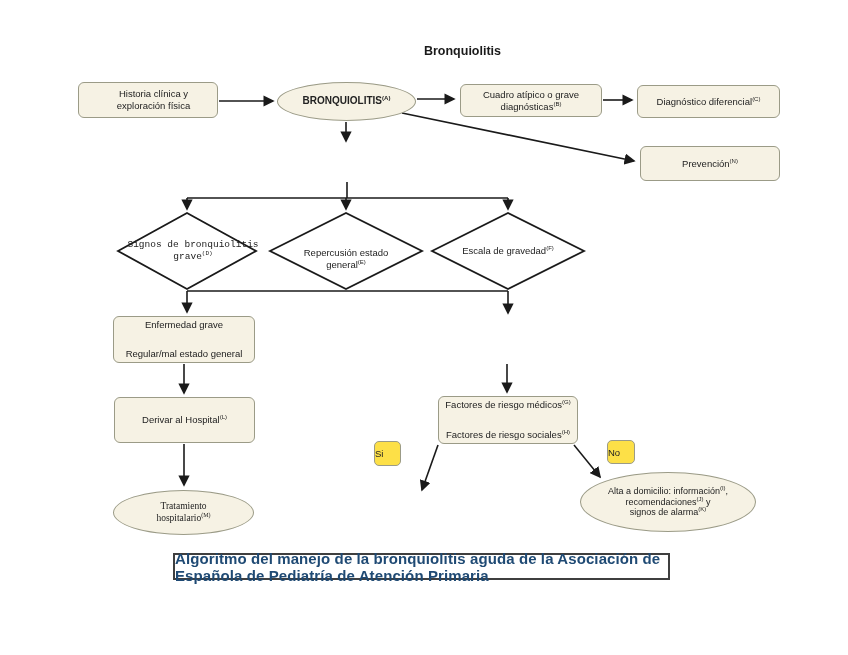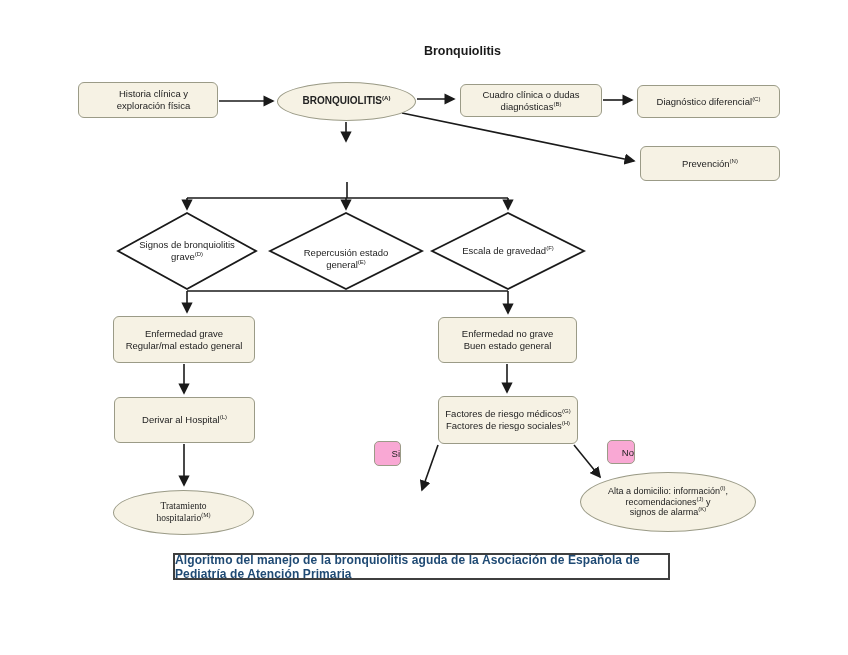--- a/index.html
+++ b/index.html
@@ -9,43 +9,43 @@
 
   .node{
     position:absolute; box-sizing:border-box;
     background:#f6f2e4; border:1.5px solid #9b9b87;
     display:flex; flex-direction:column; align-items:center; justify-content:center;
     text-align:center; color:#222222; font-size:9.5px; line-height:1.25;
     padding:2px 4px;
   }
   .box{border-radius:6px;}
   .ellipse{border-radius:50%;}
-  .spread{justify-content:center;}
+  .spread{justify-content:space-between;}
   .dlabel{
     position:absolute; box-sizing:border-box; background:transparent; border:none;
     display:flex; flex-direction:column; align-items:center; justify-content:center;
     text-align:center; color:#222222; font-size:9.5px; line-height:1.25;
   }
   .minibox{
     position:absolute; box-sizing:border-box;
-    background:#f9a8d4; border:1.5px solid #9b9b87; border-radius:5px;
-    display:flex; align-items:center; justify-content:flex-end;
+    background:#fde047; border:1.5px solid #9b9b87; border-radius:5px;
+    display:flex; align-items:center; justify-content:flex-start;
     font-size:9.5px; color:#222222;
   }
   sup{font-size:6px; line-height:0; vertical-align:super;}
   .bold{font-weight:bold;}
   #title{
     position:absolute; left:380px; top:44px; width:165px; text-align:center;
     font-weight:bold; font-size:12.5px; color:#1a1a1a;
   }
   #caption{
     position:absolute; left:173px; top:553px; width:497px; height:27px; box-sizing:border-box;
     border:2px solid #3f3f3f; background:#ffffff;
     display:flex; align-items:center; justify-content:center;
-    font-weight:bold; font-size:12px; color:#1f4a74; letter-spacing:0.1px;
+    font-weight:bold; font-size:15px; color:#1f4a74; letter-spacing:0.1px;
   }
 </style>
 </head>
 <body>
 
 <div id="canvas">
 
   <svg id="connectors" viewBox="0 0 848 655" xmlns="http://www.w3.org/2000/svg">
     <defs>
       <marker id="ah" viewBox="0 0 10 10" refX="8.5" refY="5" markerWidth="7" markerHeight="7" orient="auto-start-reverse">
@@ -87,56 +87,52 @@
   <div class="node box" style="left:78px; top:82px; width:140px; height:36px;padding-left:15px;">
     <span>Historia clínica y</span>
     <span>exploración física</span>
   </div>
 
   <div class="node ellipse bold" style="left:277px; top:82px; width:139px; height:39px; font-size:10px;">
     <span><span>BRONQUIOLITIS</span><sup>(A)</sup></span>
   </div>
 
   <div class="node box" style="left:460px; top:84px; width:142px; height:33px;">
-    <span>Cuadro clínica o dudas</span>
+    <span>Cuadro atípico o grave</span>
     <span><span>diagnósticas</span><sup>(B)</sup></span>
   </div>
 
   <div class="node box" style="left:637px; top:85px; width:143px; height:33px;">
     <span><span>Diagnóstico diferencial</span><sup>(C)</sup></span>
   </div>
 
 
   <div class="node box" style="left:640px; top:146px; width:140px; height:35px;">
     <span><span>Prevención</span><sup>(N)</sup></span>
   </div>
 
-  <div class="dlabel" style="left:118px; top:213px; width:138px; height:76px;">
+  <div class="dlabel" style="left:124px; top:213px; width:138px; height:76px;font-family:Liberation Mono, monospace;">
     <span>Signos de bronquiolitis</span>
     <span><span>grave</span><sup>(D)</sup></span>
   </div>
 
   <div class="dlabel" style="left:270px; top:221px; width:152px; height:76px;">
     <span>Repercusión estado</span>
     <span><span>general</span><sup>(E)</sup></span>
   </div>
 
   <div class="dlabel" style="left:432px; top:213px; width:152px; height:76px;">
     <span><span>Escala de gravedad</span><sup>(F)</sup></span>
   </div>
 
   <div class="node box spread" style="left:113px; top:316px; width:142px; height:47px;">
     <span>Enfermedad grave</span>
     <span>Regular/mal estado general</span>
   </div>
 
-  <div class="node box spread" style="left:438px; top:317px; width:139px; height:46px;">
-    <span>Enfermedad no grave</span>
-    <span>Buen estado general</span>
-  </div>
 
   <div class="node box" style="left:114px; top:397px; width:141px; height:46px;">
     <span><span>Derivar al Hospital</span><sup>(L)</sup></span>
   </div>
 
   <div class="node box spread" style="left:438px; top:396px; width:140px; height:48px;">
     <span><span>Factores de riesgo médicos</span><sup>(G)</sup></span>
     <span><span>Factores de riesgo sociales</span><sup>(H)</sup></span>
   </div>
 

